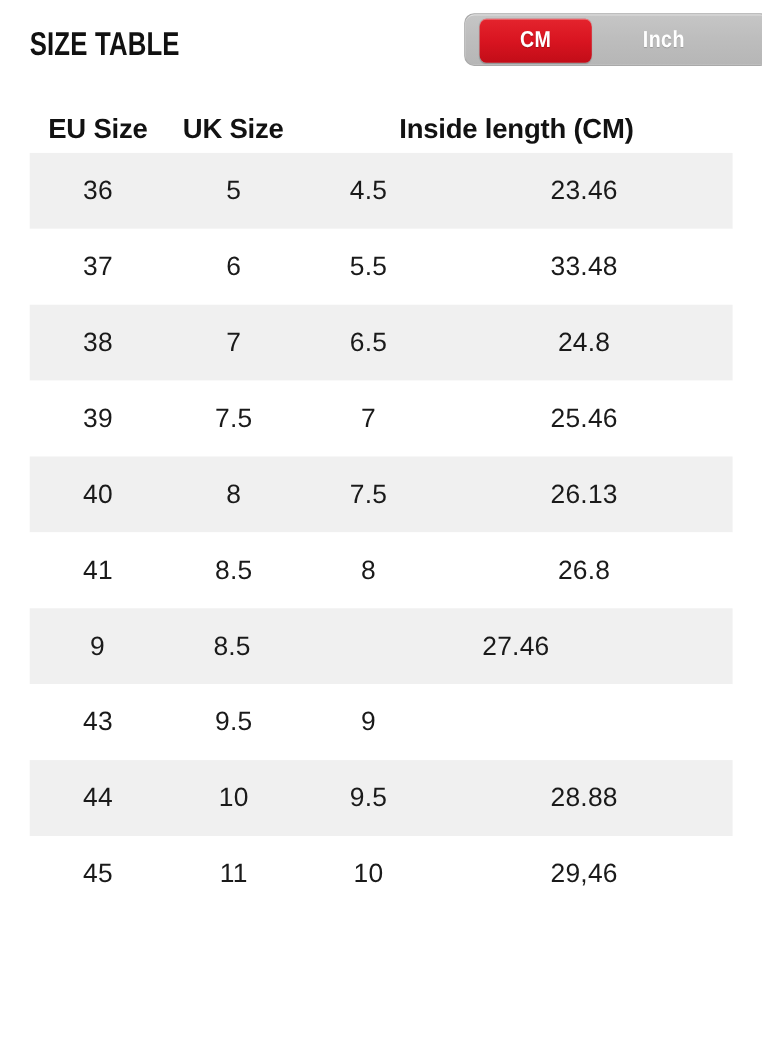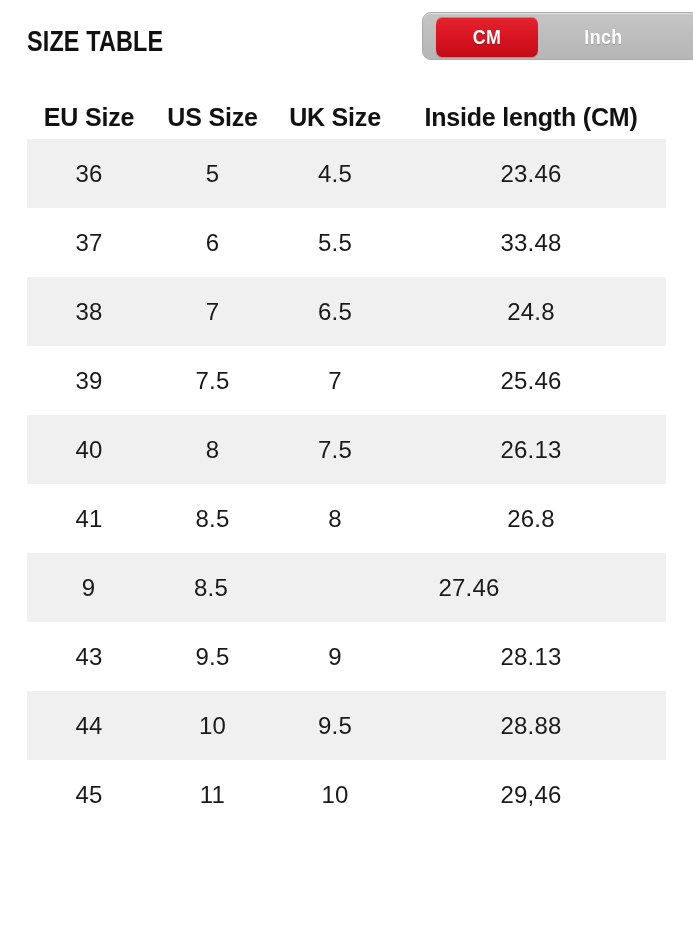--- a/index.html
+++ b/index.html
@@ -150,21 +150,20 @@
     <div class="unit-option cm active">CM</div>
     <div class="unit-option inch inactive">Inch</div>
   </div>
 
 </div>
 
 <div class="size-table">
 
   <div class="table-header-row">
     <div class="cell col-eu">EU Size</div>
-    <div class="cell col-us">US Size</div>
     <div class="cell col-uk">UK Size</div>
     <div class="cell col-len">Inside length (CM)</div>
   </div>
 
   <div class="table-row odd">
     <div class="cell col-eu">36</div>
     <div class="cell col-us">5</div>
     <div class="cell col-uk">4.5</div>
     <div class="cell col-len">23.46</div>
   </div>
@@ -207,21 +206,20 @@
   <div class="table-row odd">
     <div class="cell col-us">9</div>
     <div class="cell col-uk">8.5</div>
     <div class="cell col-len">27.46</div>
   </div>
 
   <div class="table-row even">
     <div class="cell col-eu">43</div>
     <div class="cell col-us">9.5</div>
     <div class="cell col-uk">9</div>
-    <div class="cell col-len">28.13</div>
   </div>
 
   <div class="table-row odd">
     <div class="cell col-eu">44</div>
     <div class="cell col-us">10</div>
     <div class="cell col-uk">9.5</div>
     <div class="cell col-len">28.88</div>
   </div>
 
   <div class="table-row even">

